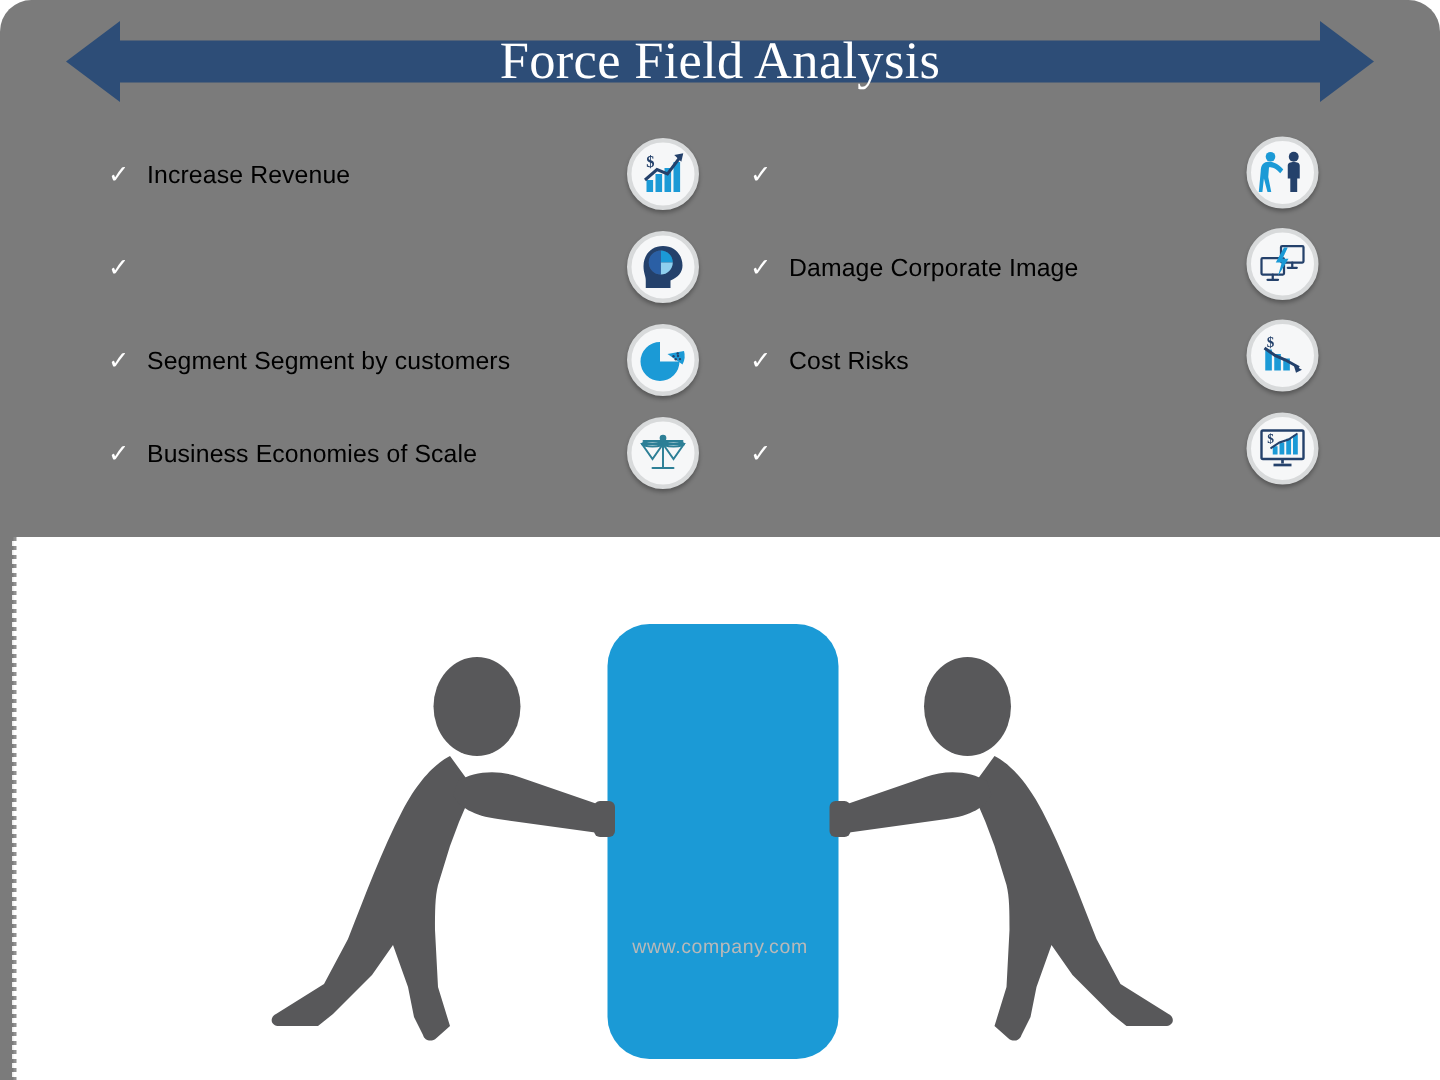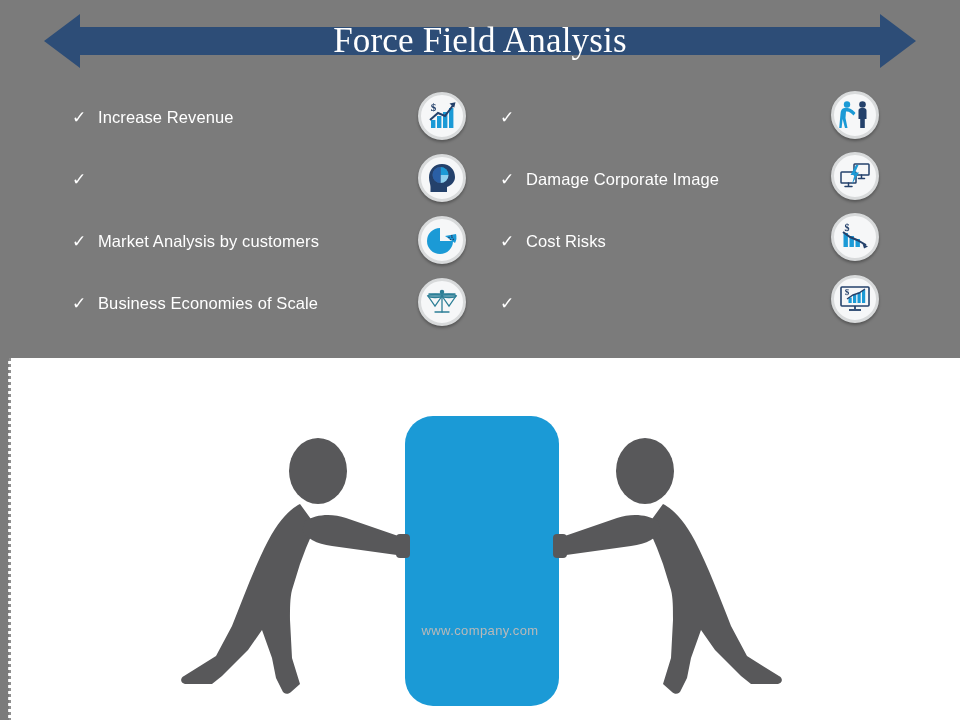--- a/index.html
+++ b/index.html
@@ -5,20 +5,21 @@
   * { box-sizing: border-box; margin: 0; padding: 0; }
   html, body {
     width: 960px; height: 720px;
     overflow: hidden;
     font-family: "Liberation Sans", sans-serif;
   }
   #slide {
     position: relative;
     width: 960px; height: 720px;
     background: #7b7b7b;
+    border-radius: 21px;
   }
 
   
   .banner-wrap {
     position: absolute;
     left: 44px; top: 10px;
     width: 872px; height: 62px;
   }
   .banner-svg { display: block; width: 872px; height: 62px; }
   .banner-title {
@@ -52,21 +53,21 @@
     flex: 0 0 auto;
     width: 26px;
     color: #ffffff;
     font-size: 17px;
     line-height: 1;
     font-family: "DejaVu Sans", sans-serif;
     font-weight: 300;
     text-align: left;
   }
   .item-label {
-    color: #ffffff;
+    color: #000000;
     font-size: 16.5px;
     letter-spacing: 0.1px;
     white-space: pre;
     line-height: 1.1;
   }
 
   
   .badge {
     position: absolute;
     width: 48px; height: 48px;
@@ -148,21 +149,21 @@
       <span class="check">✓</span>
       <span class="item-label">Increase Revenue</span>
     </div>
 
     <div class="row">
       <span class="check">✓</span>
     </div>
 
     <div class="row">
       <span class="check">✓</span>
-      <span class="item-label">Market Analysis by customers</span>
+      <span class="item-label">Segment Segment by customers</span>
     </div>
 
     <div class="row">
       <span class="check">✓</span>
       <span class="item-label">Business Economies of Scale</span>
     </div>
   </div>
 
   <div class="col col-right">
 

